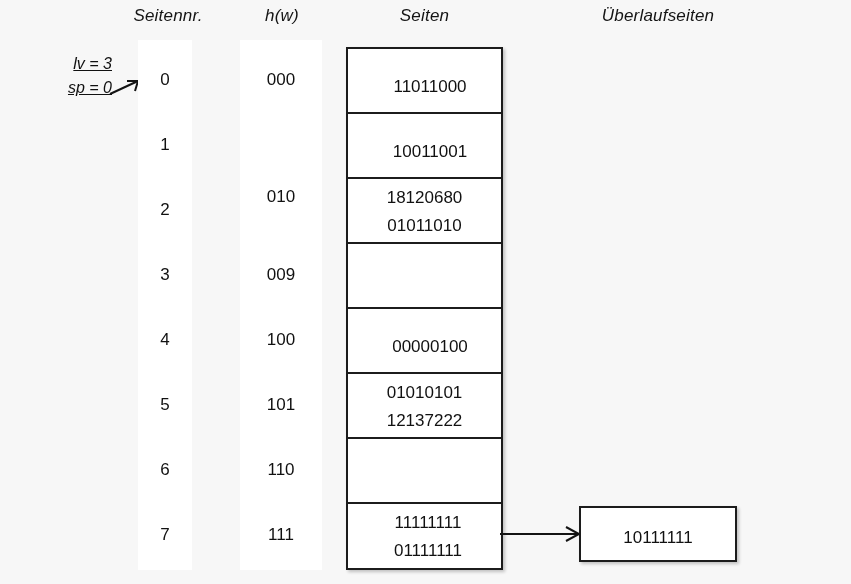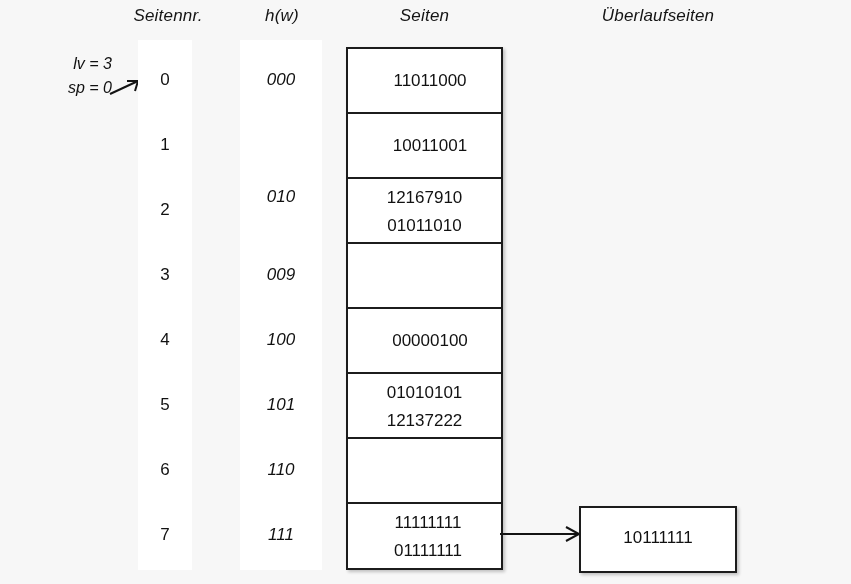--- a/index.html
+++ b/index.html
@@ -41,20 +41,21 @@
   #annotation {
     position: absolute;
     left: 36px;
     top: 52px;
     width: 76px;
     text-align: right;
     font-style: italic;
     font-size: 16px;
     line-height: 24px;
     white-space: nowrap;
+    text-decoration: underline;
   }
   #annotation .ann-line { display: block; }
 
   #ann-arrow {
     position: absolute;
     left: 108px;
     top: 74px;
     width: 40px;
     height: 28px;
   }
@@ -73,21 +74,21 @@
   .num-cell {
     position: absolute;
     height: 65px;
     line-height: 65px;
     font-size: 17px;
     text-align: center;
     color: #111111;
     white-space: nowrap;
   }
   .num-cell.idx { left: 138px; width: 54px; }
-  .num-cell.hw  { left: 240px; width: 82px; font-style: italic; }
+  .num-cell.hw  { left: 240px; width: 82px; }
 
   
   #pages-box {
     position: absolute;
     left: 346px;
     top: 47px;
     width: 157px;
     height: 523px;
     background: #ffffff;
     border: 2px solid #1c1c1c;
@@ -106,29 +107,29 @@
   }
   .page-row.last { border-bottom: none; padding-left: 7px; }
   .page-row .line {
     display: block;
     font-size: 17px;
     line-height: 28px;
     color: #111111;
     white-space: nowrap;
   }
   .page-row .line:first-child { margin-top: 5px; }
-  .page-row.single .line:first-child { margin-top: 18px; padding-left: 11px; }
+  .page-row.single .line:first-child { margin-top: 24px; padding-left: 11px; }
 
   
   #overflow-box {
     position: absolute;
     left: 579px;
     top: 506px;
     width: 158px;
-    height: 67px;
+    height: 56px;
     background: #ffffff;
     border: 2px solid #1c1c1c;
     box-sizing: border-box;
     box-shadow: 2px 2px 3px rgba(0,0,0,0.22);
     text-align: center;
   }
   #overflow-box .line {
     display: block;
     font-size: 17px;
     line-height: 28px;
@@ -186,21 +187,21 @@
   <div class="num-cell hw" style="top:502px">111</div>
 
   <div id="pages-box">
     <div class="page-row single" style="top:0px">
       <span class="line">11011000</span>
     </div>
     <div class="page-row single" style="top:65px">
       <span class="line">10011001</span>
     </div>
     <div class="page-row" style="top:130px">
-      <span class="line">12167910</span>
+      <span class="line">18120680</span>
       <span class="line">01011010</span>
     </div>
     <div class="page-row" style="top:195px"></div>
     <div class="page-row single" style="top:260px">
       <span class="line">00000100</span>
     </div>
     <div class="page-row" style="top:325px">
       <span class="line">01010101</span>
       <span class="line">12137222</span>
     </div>

